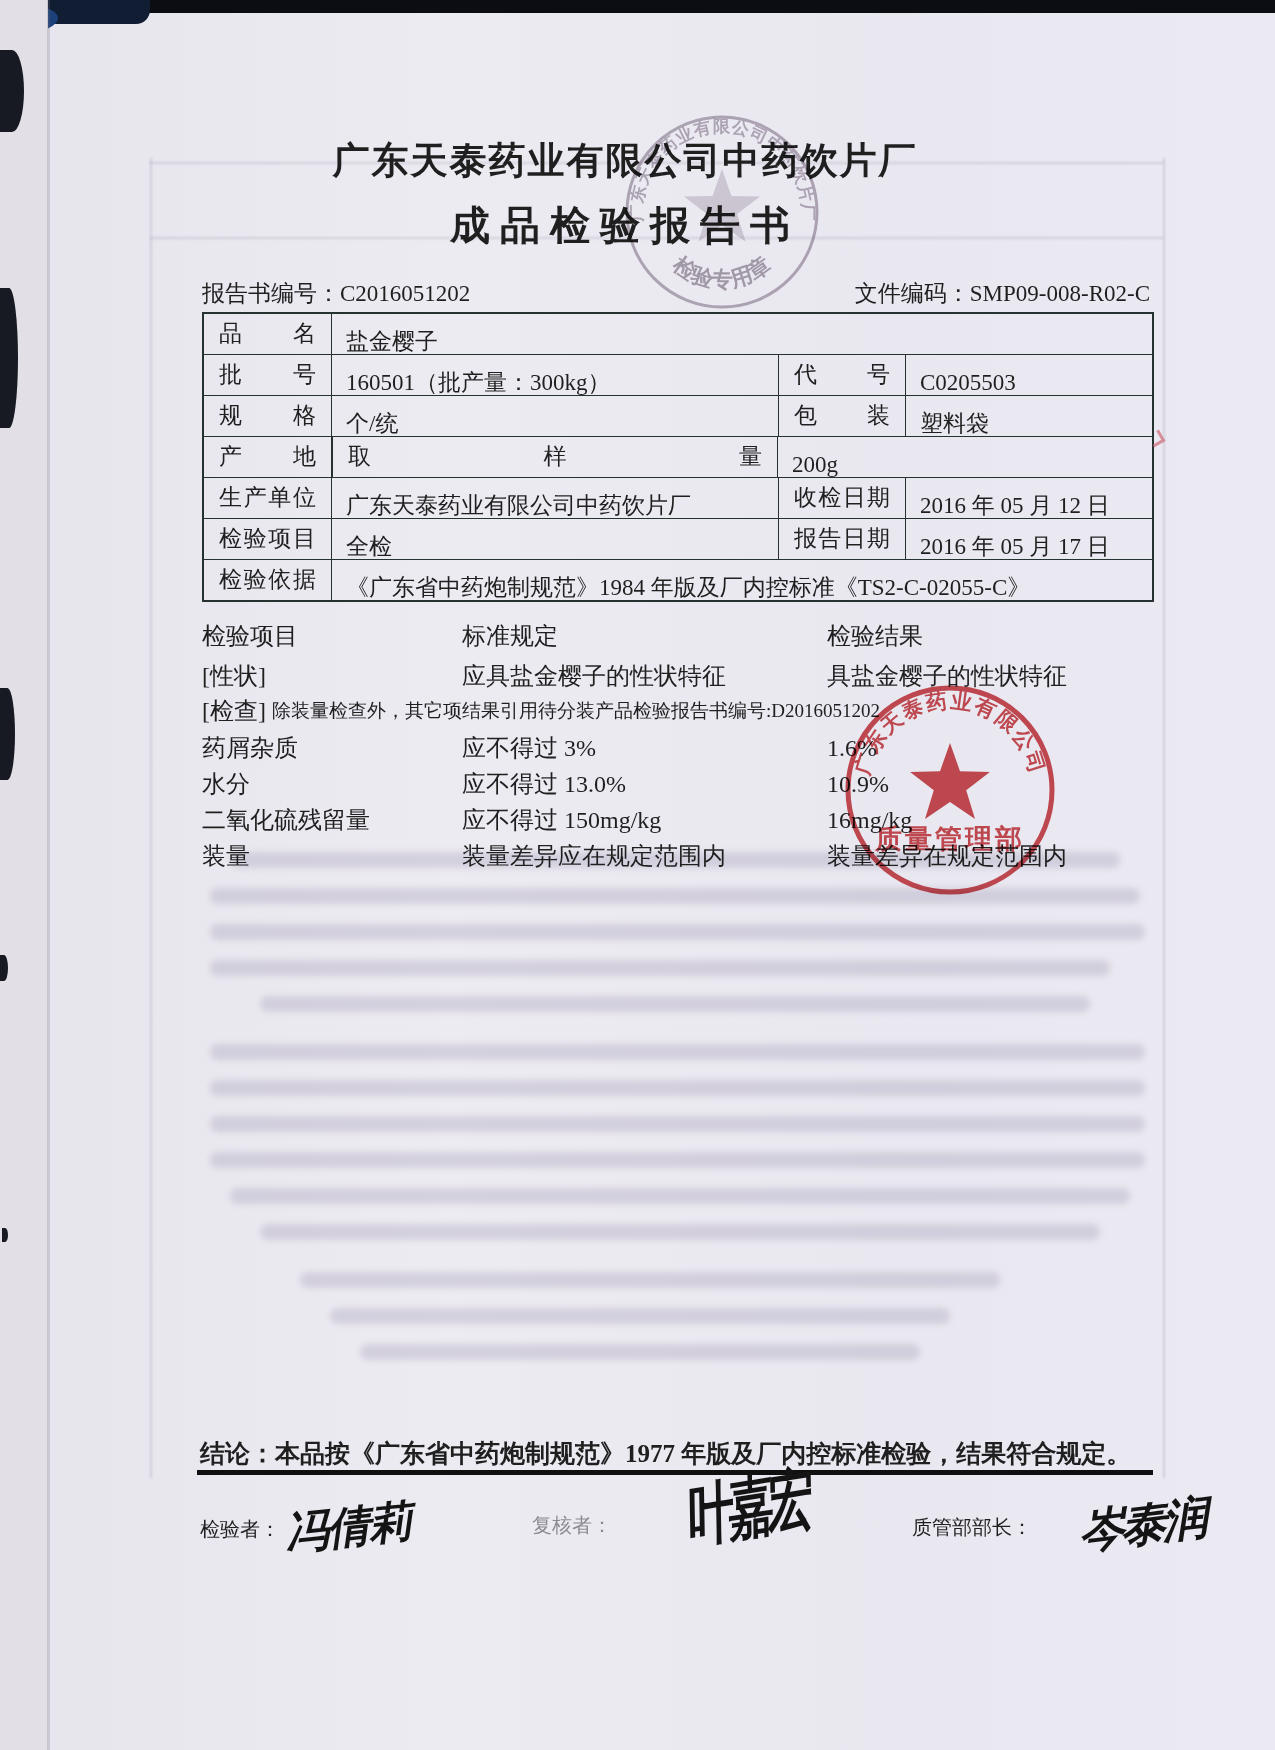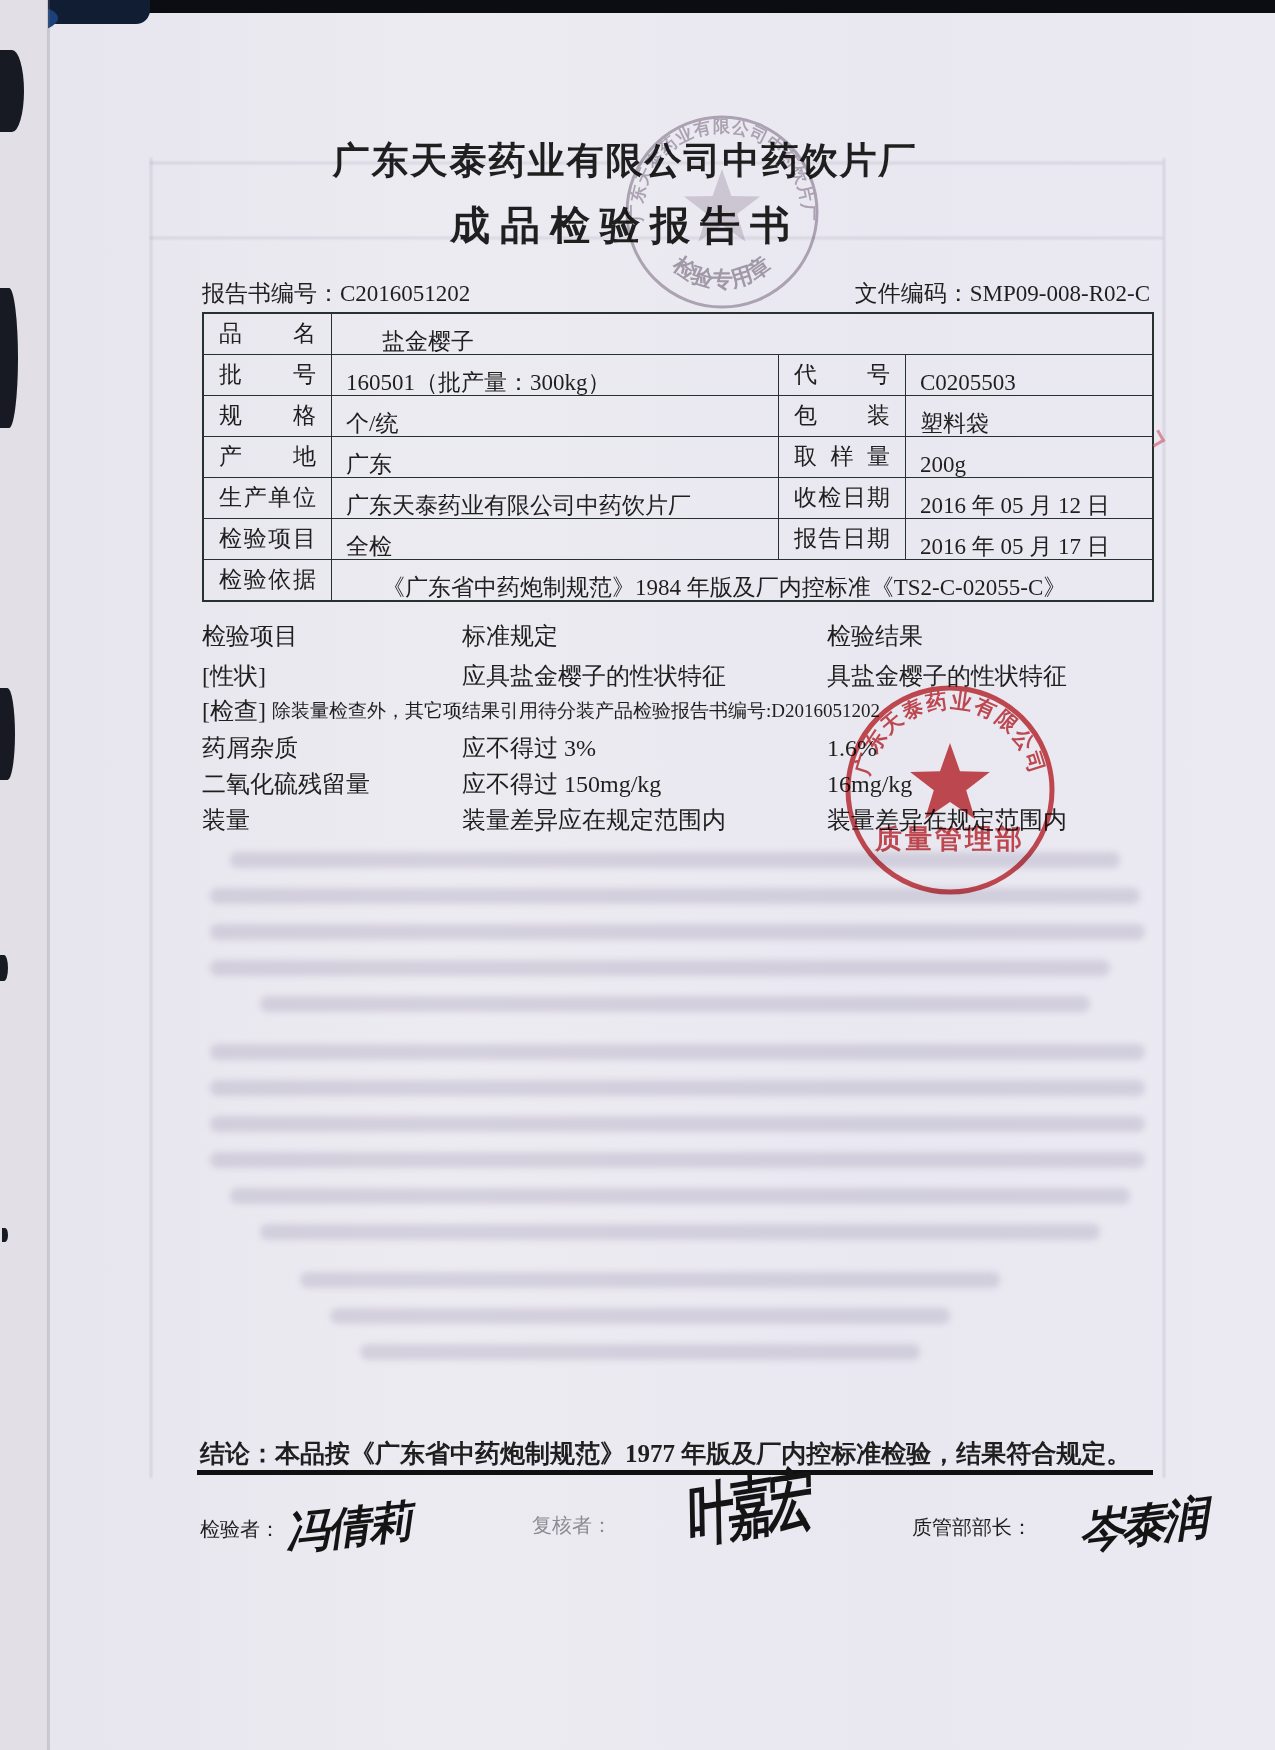--- a/index.html
+++ b/index.html
@@ -21,21 +21,21 @@
   
   .title-wrap{position:absolute;left:130px;top:0;width:990px;text-align:center;}
   .title1{position:absolute;left:0;top:136px;width:100%;font-size:37px;font-weight:bold;letter-spacing:2px;}
   .title2{position:absolute;left:0;top:198px;width:100%;font-size:40px;font-weight:bold;letter-spacing:10px;}
   
   .meta{position:absolute;left:202px;top:278px;width:948px;display:flex;justify-content:space-between;font-size:23px;}
   
   .itable{position:absolute;left:202px;top:312px;width:948px;border:2px solid #26322f;background:transparent;}
   .irow{display:grid;grid-template-columns:128px 446px 128px auto;height:40px;border-top:1.5px solid #26322f;}
   .irow:first-child{border-top:none;}
-  .irow.span2{grid-template-columns:128px auto;gap:36px;}
+  .irow.span2{grid-template-columns:128px auto;}
   .cell{font-size:23px;line-height:39px;overflow:hidden;white-space:nowrap;}
   .lab{padding:0 15px;text-align:justify;text-align-last:justify;border-right:1.5px solid #26322f;}
   .val{padding:8px 14px;}
   .lab2{border-left:1.5px solid #26322f;}
   
   .results{position:absolute;left:202px;top:618px;width:952px;}
   .r-line{display:grid;grid-template-columns:260px 365px 1fr;height:36px;font-size:24px;line-height:36px;white-space:nowrap;}
   .r-line.hdr{height:40px;}
   .r-flex{display:flex;align-items:flex-start;height:36px;font-size:24px;line-height:34px;white-space:nowrap;}
   .r-note{font-size:19px;padding-left:6px;}
@@ -132,21 +132,20 @@
       <div class="cell val">C0205503</div>
     </div>
     <div class="irow">
       <div class="cell lab">规格</div>
       <div class="cell val">个/统</div>
       <div class="cell lab lab2">包装</div>
       <div class="cell val">塑料袋</div>
     </div>
     <div class="irow">
       <div class="cell lab">产地</div>
-      <div class="cell val">广东</div>
       <div class="cell lab lab2">取样量</div>
       <div class="cell val">200g</div>
     </div>
     <div class="irow">
       <div class="cell lab">生产单位</div>
       <div class="cell val">广东天泰药业有限公司中药饮片厂</div>
       <div class="cell lab lab2">收检日期</div>
       <div class="cell val">2016 年 05 月 12 日</div>
     </div>
     <div class="irow">
@@ -174,20 +173,25 @@
       <span>具盐金樱子的性状特征</span>
     </div>
     <div class="r-flex">
       <span>[检查]</span>
       <span class="r-note">除装量检查外，其它项结果引用待分装产品检验报告书编号:D2016051202</span>
     </div>
     <div class="r-line">
       <span>药屑杂质</span>
       <span>应不得过 3%</span>
       <span>1.6%</span>
+    </div>
+    <div class="r-line">
+      <span>水分</span>
+      <span>应不得过 13.0%</span>
+      <span>10.9%</span>
     </div>
     <div class="r-line">
       <span>二氧化硫残留量</span>
       <span>应不得过 150mg/kg</span>
       <span>16mg/kg</span>
     </div>
     <div class="r-line">
       <span>装量</span>
       <span>装量差异应在规定范围内</span>
       <span>装量差异在规定范围内</span>

